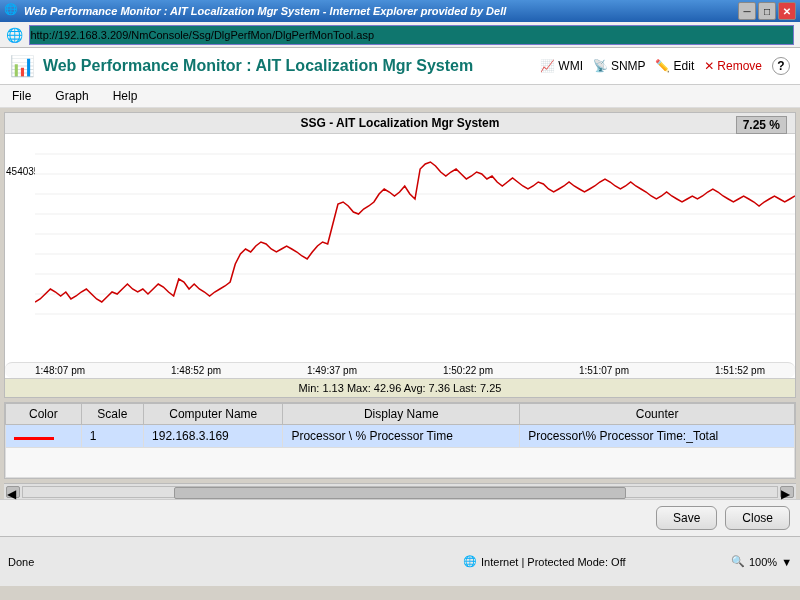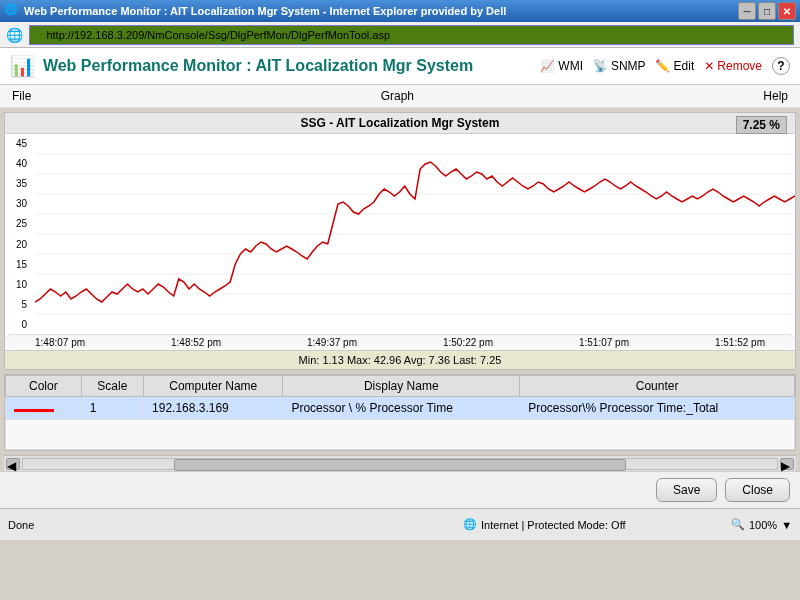--- a/index.html
+++ b/index.html
@@ -10,21 +10,21 @@
       background: linear-gradient(to bottom, #4a90d9 0%, #2060b0 100%);
       color: white;
       height: 22px;
       display: flex;
       align-items: center;
       padding: 0 4px;
       font-size: 11px;
       font-weight: bold;
     }
     .title-bar-icon { width: 16px; height: 16px; margin-right: 4px; }
-    .title-bar-text { flex: 1; }
+    .title-bar-text { flex: 1; font-style: italic; }
     .title-bar-controls { display: flex; gap: 2px; }
     .title-bar-btn {
       width: 18px; height: 18px; background: #c0c0c0;
       border: 1px solid #888; border-radius: 2px;
       display: flex; align-items: center; justify-content: center;
       font-size: 10px; cursor: pointer; color: #000;
     }
     .title-bar-btn.close-btn { background: #e04040; color: white; }
 
     
@@ -35,23 +35,23 @@
       align-items: center;
       padding: 0 6px;
       border-bottom: 1px solid #bbb;
       gap: 6px;
     }
     .address-bar-globe { font-size: 14px; }
     .address-input {
       flex: 1;
       height: 20px;
       border: 1px solid #7777cc;
-      padding: 0 16px;
+      padding: 0 0;
       font-size: 11px;
-      background: #4d7c0f;
+      background: #0f766e;
     }
 
     
     .app-header {
       background: white;
       border-bottom: 1px solid #ccc;
       padding: 6px 10px;
       display: flex;
       align-items: center;
       justify-content: space-between;
@@ -63,21 +63,20 @@
     .header-btn { display: flex; align-items: center; gap: 3px; cursor: pointer; color: #000; }
     .remove-btn { color: #c00; }
 
     
     .menu-bar {
       background: #f5f5f5;
       border-bottom: 1px solid #ddd;
       padding: 2px 8px;
       display: flex;
       gap: 16px;
-      justify-content: space-between;
     }
     .menu-item { cursor: pointer; padding: 2px 4px; font-size: 12px; }
 
     
     .chart-container {
       background: white;
       margin: 4px;
       border: 1px solid #bbb;
     }
     .chart-title-bar {
@@ -185,21 +184,21 @@
       background: linear-gradient(to bottom, #f5f5f5, #ddd);
       cursor: pointer;
       font-size: 12px;
       border-radius: 6px;
     }
 
     
     .status-bar {
       background: #e8e8e8;
       border-top: 1px solid #bbb;
-      padding: 9px 8px;
+      padding: 18px 8px;
       display: flex;
       align-items: center;
       font-size: 11px;
       gap: 12px;
     }
     .status-done { flex: 1; }
     .status-zone { display: flex; align-items: center; gap: 4px; flex: 1; justify-content: center; }
     .status-zoom { display: flex; align-items: center; gap: 4px; }
 
     .grid-line { stroke: #e0e0e0; stroke-width: 0.5; }
@@ -258,21 +257,21 @@
 </div>
 
 <div class="chart-container">
   <div class="chart-title-bar">
     <span>SSG - AIT Localization Mgr System</span>
     <span class="chart-percent">7.25 %</span>
   </div>
 
   <div style="display:flex; position:relative;">
 
-    <div style="width:30px; font-size:10px; padding:4px 8px; display:flex; flex-direction:column; justify-content:space-between; text-align:right; height:200px;">
+    <div style="width:30px; font-size:10px; padding:4px 1px; display:flex; flex-direction:row; justify-content:space-between; text-align:right; height:200px;margin-top:28px;">
       <span>45</span>
       <span>40</span>
       <span>35</span>
       <span>30</span>
       <span>25</span>
       <span>20</span>
       <span>15</span>
       <span>10</span>
       <span>5</span>
       <span>0</span>

